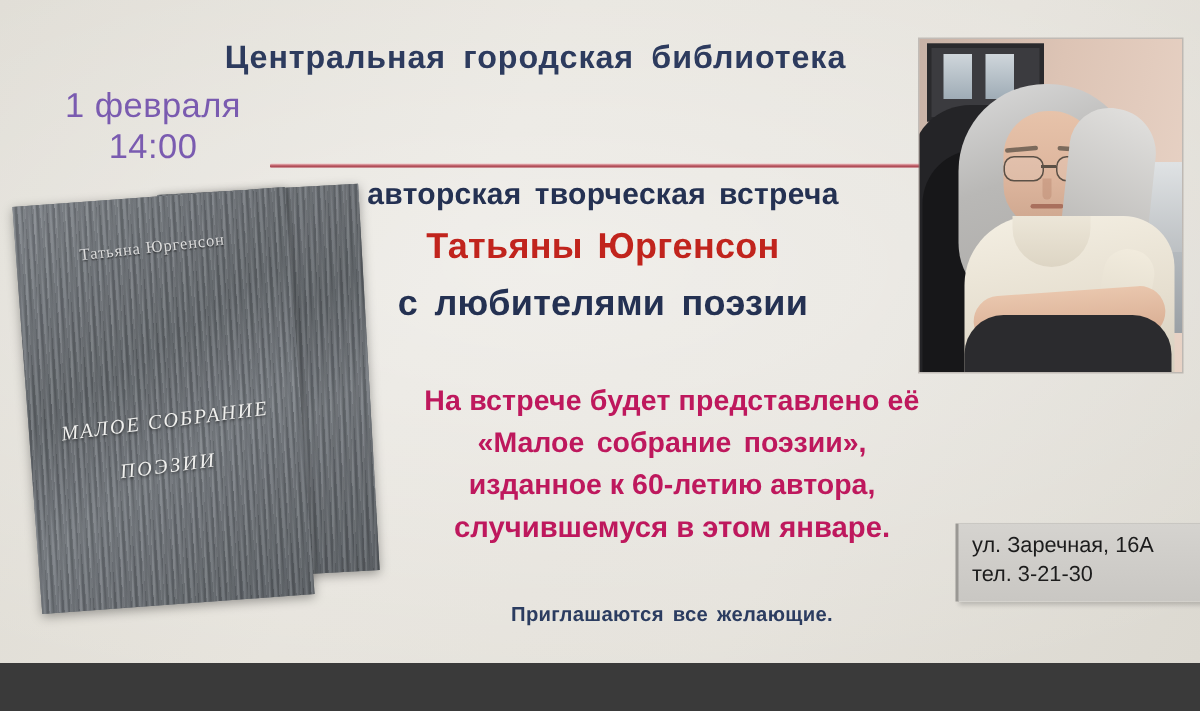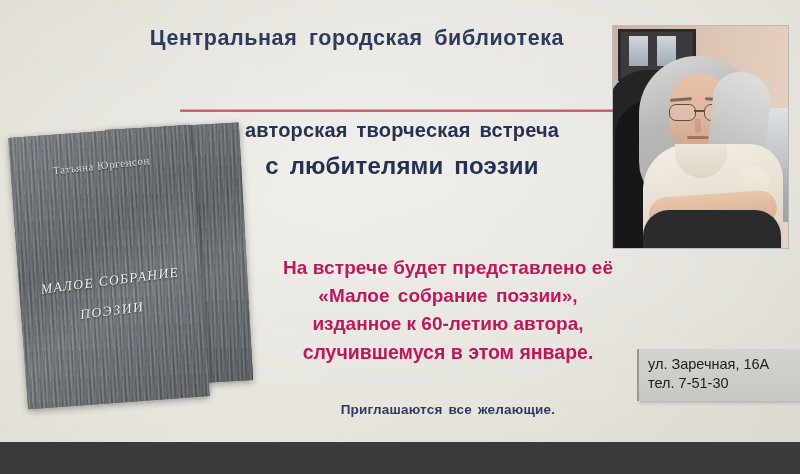--- a/index.html
+++ b/index.html
@@ -327,20 +327,24 @@
 </head>
 <body>
 
 <div id="poster">
 
   <div id="bg-wash"></div>
   <div id="bg-wash2"></div>
 
   <div class="lib-title">Центральная  городская  библиотека</div>
 
+  <div class="date-block">
+    <span class="d1">1 февраля</span>
+    <span class="d2">14:00</span>
+  </div>
 
   <div class="red-rule"></div>
 
   <div class="photo-frame">
     <div class="ph-wall"></div>
     <div class="ph-window"></div>
     <div class="ph-deskpanel"></div>
     <div class="ph-deskpanel2"></div>
     <div class="ph-chairs"></div>
     <div class="ph-chairs2"></div>
@@ -369,30 +373,31 @@
   </div>
 
   <div class="book book-front">
     <div class="bk-author">Татьяна Юргенсон</div>
     <div class="bk-title">МАЛОЕ СОБРАНИЕ</div>
     <div class="bk-title2">ПОЭЗИИ</div>
   </div>
 
   <div class="headline">
     <div class="hl-1">авторская творческая встреча</div>
+    <div class="hl-2">Татьяны Юргенсон</div>
     <div class="hl-3">с любителями поэзии</div>
   </div>
 
   <div class="body-copy">
     <div class="bc-line bc-1">На встрече будет представлено её</div>
     <div class="bc-line bc-2">«Малое собрание поэзии»,</div>
     <div class="bc-line bc-3">изданное к 60-летию автора,</div>
     <div class="bc-line bc-4">случившемуся в этом январе.</div>
   </div>
 
   <div class="invite">Приглашаются все желающие.</div>
 
   <div class="addr-box">
     <div>ул. Заречная, 16А</div>
-    <div>тел. 7-51-30</div>
+    <div>тел. 3-21-30</div>
   </div>
 
 </div>
 
 </body></html>

